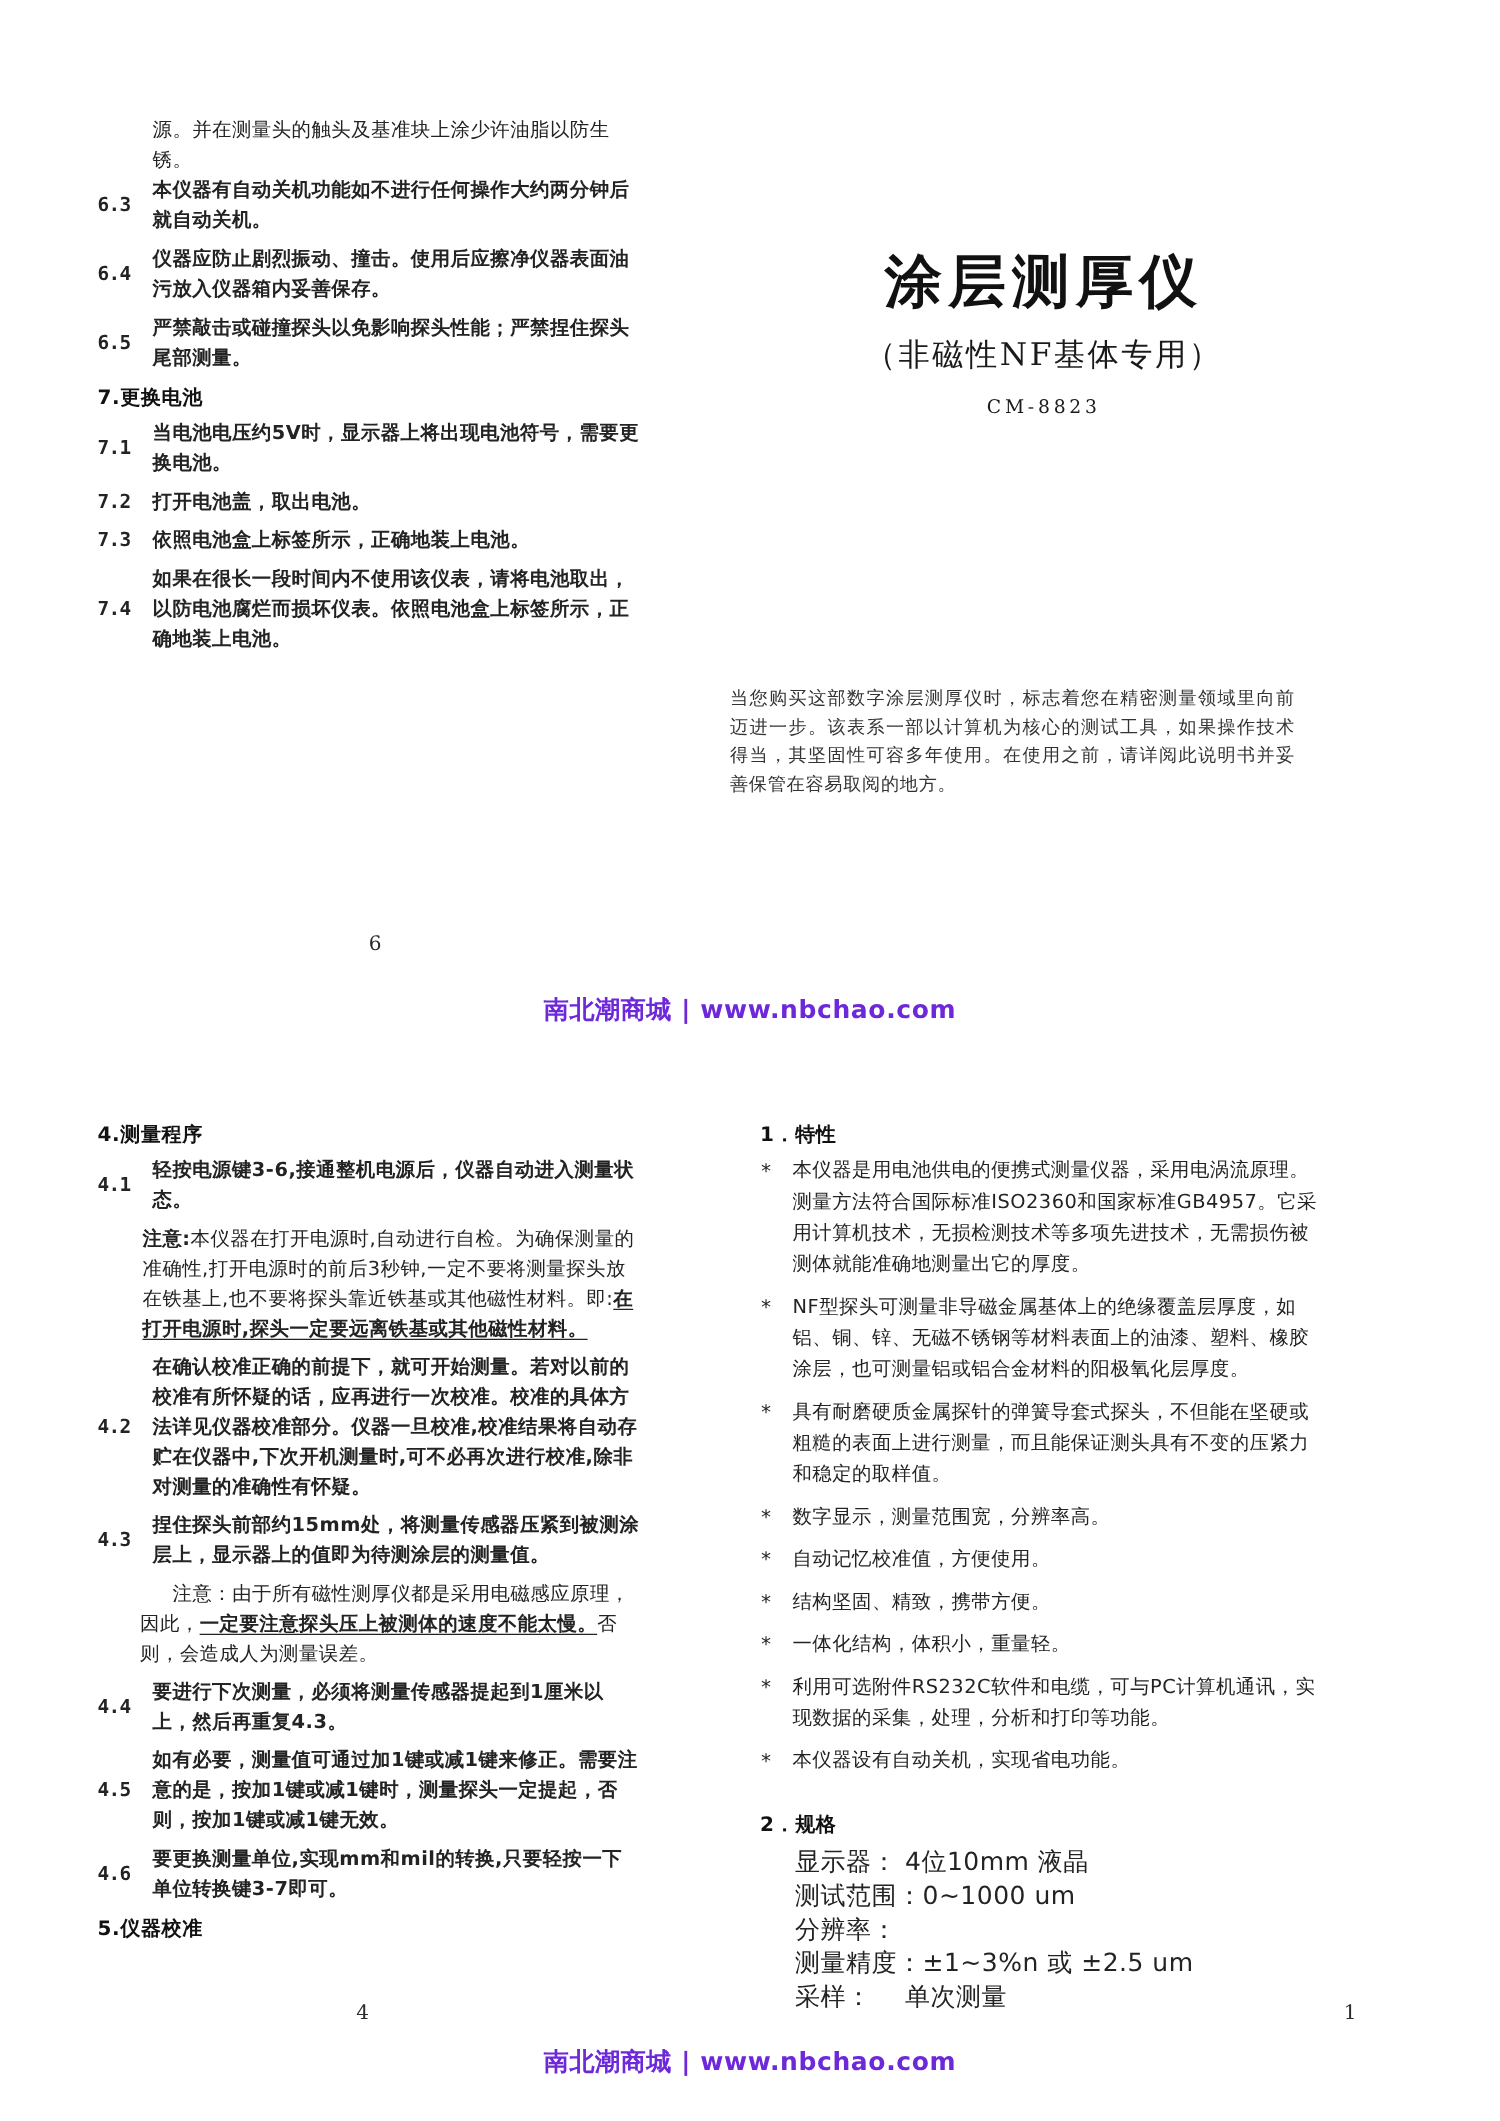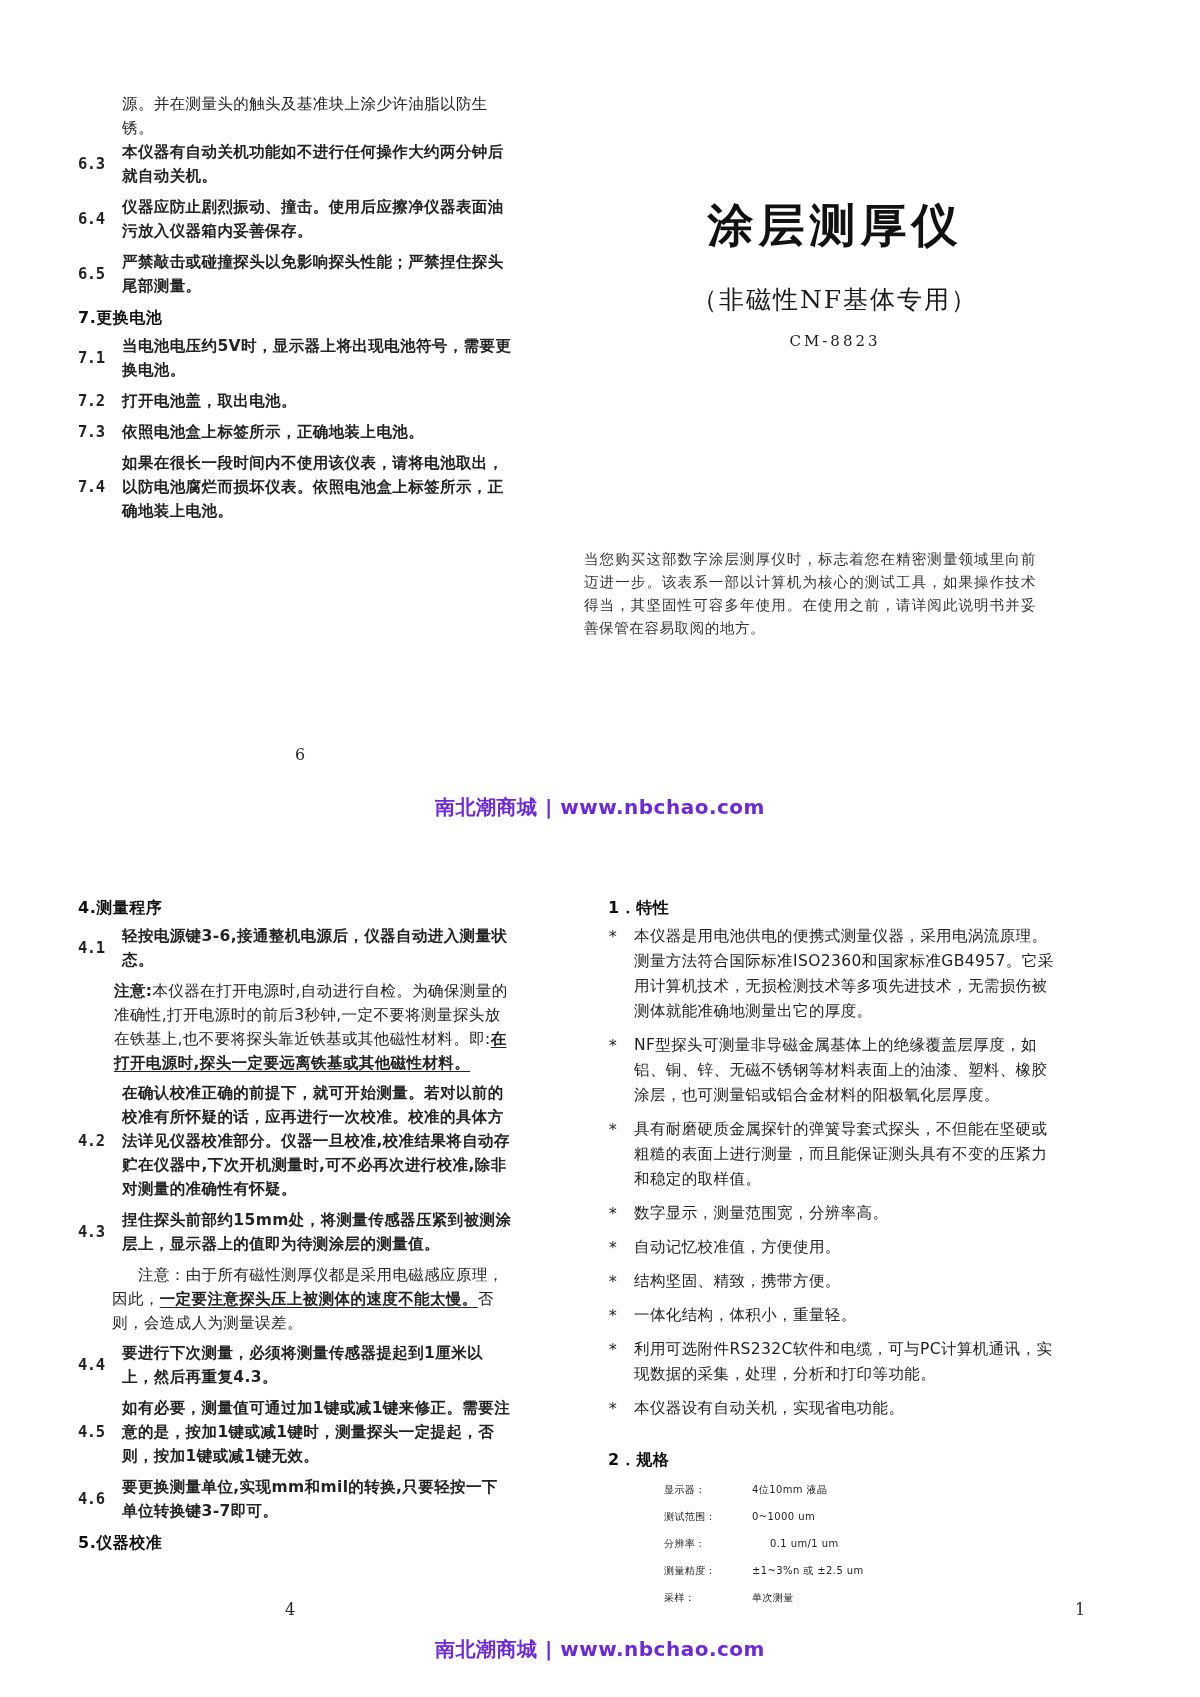--- a/index.html
+++ b/index.html
@@ -69,21 +69,21 @@
     font-weight:bold;
     color:#111;
     text-align:center;
     font-family:"DejaVu Sans","Liberation Sans",sans-serif;
   }
   .title-sub{
     font-size:25px;
     letter-spacing:2px;
     color:#1a1a1a;
     text-align:center;
-    margin-top:26px;
+    margin-top:10px;
     font-family:"DejaVu Serif","Liberation Serif",serif;
   }
   .title-model{
     font-size:15px;
     letter-spacing:3px;
     color:#1a1a1a;
     text-align:center;
     margin-top:16px;
     font-family:"DejaVu Serif","Liberation Serif",serif;
   }
@@ -107,23 +107,23 @@
     text-align:center;
     font-size:20px;
     font-weight:bold;
     letter-spacing:0.5px;
     color:#6d28d9;
     font-family:"DejaVu Sans","Liberation Sans",sans-serif;
   }
 
   .spec-line{
     display:flex;
-    font-size:10px;
+    font-size:20px;
     line-height:27px;
-    margin-left:56px;
+    margin-left:28px;
   }
   .spec-line .k{flex:0 0 auto;min-width:88px;}
   .spec-line .v{flex:1 1 auto;}
 </style>
 </head>
 <body>
 
 <div class="page">
 
   <div class="blk cn" style="left:78px;top:92px;width:435px;">
@@ -260,21 +260,20 @@
     <div class="spec-line">
       <div class="k">显示器：</div>
       <div class="v">4位10mm 液晶</div>
     </div>
     <div class="spec-line">
       <div class="k">测试范围：</div>
       <div class="v">0~1000 um</div>
     </div>
     <div class="spec-line">
       <div class="k">分辨率：</div>
-      <div class="v" style="padding-left:18px;">0.1 um/1 um</div>
     </div>
     <div class="spec-line">
       <div class="k">测量精度：</div>
       <div class="v">±1~3%n 或 ±2.5 um</div>
     </div>
     <div class="spec-line">
       <div class="k">采样：</div>
       <div class="v">单次测量</div>
     </div>
   </div>

